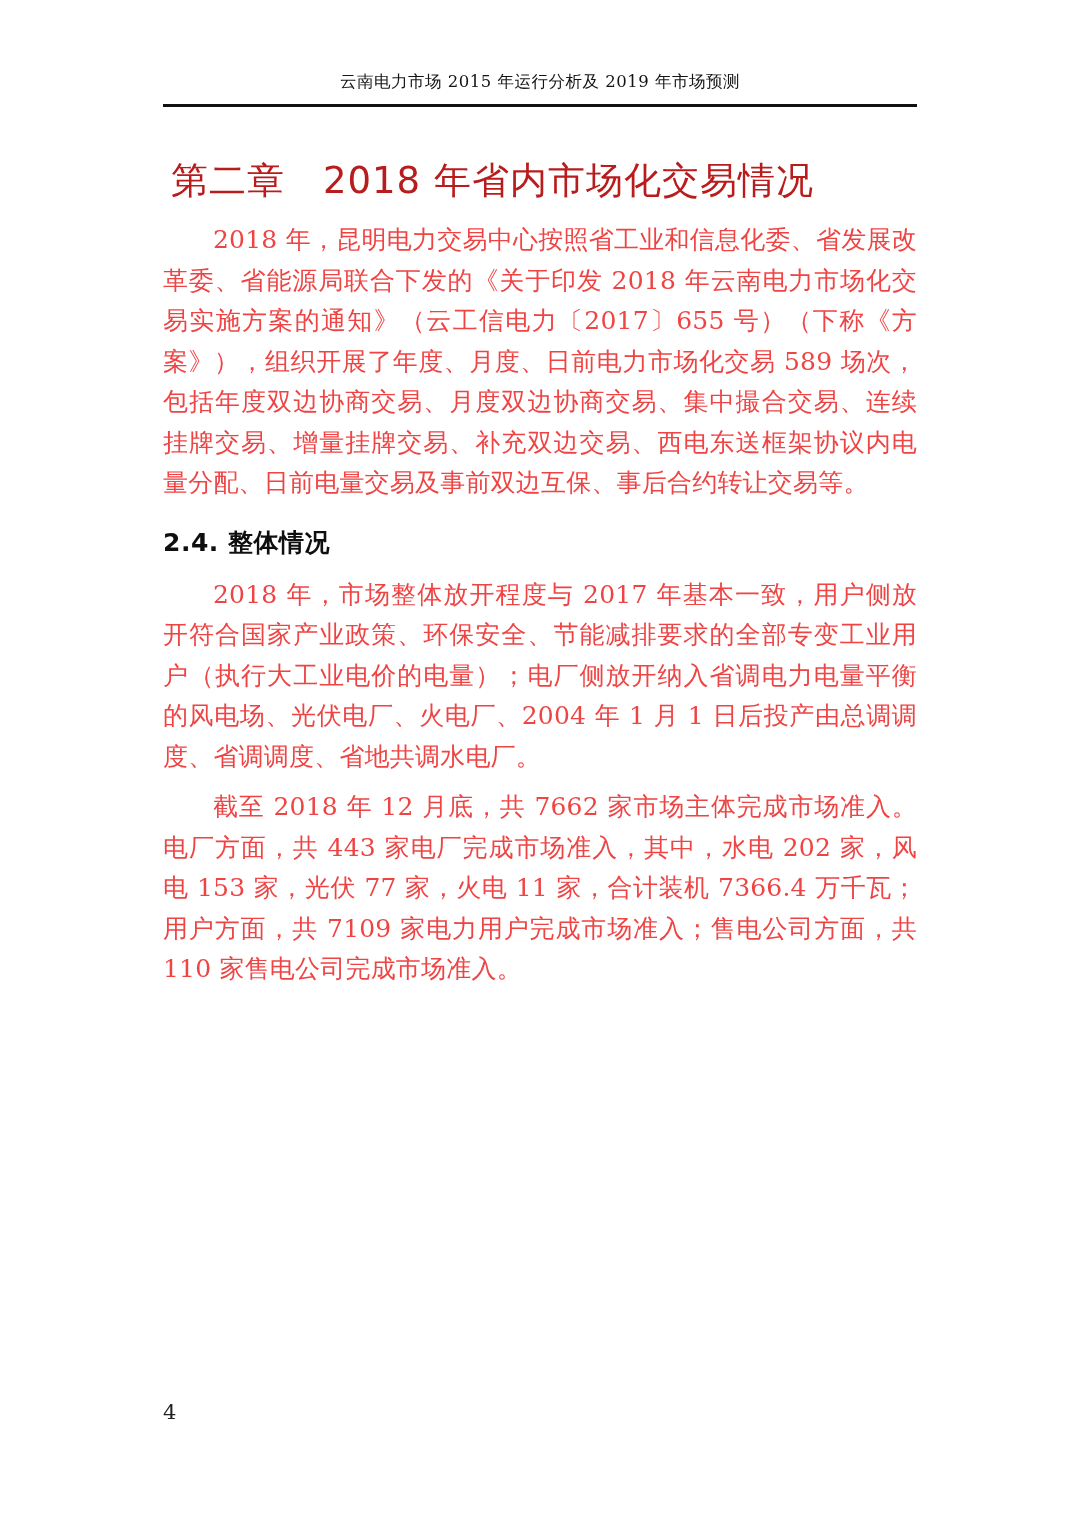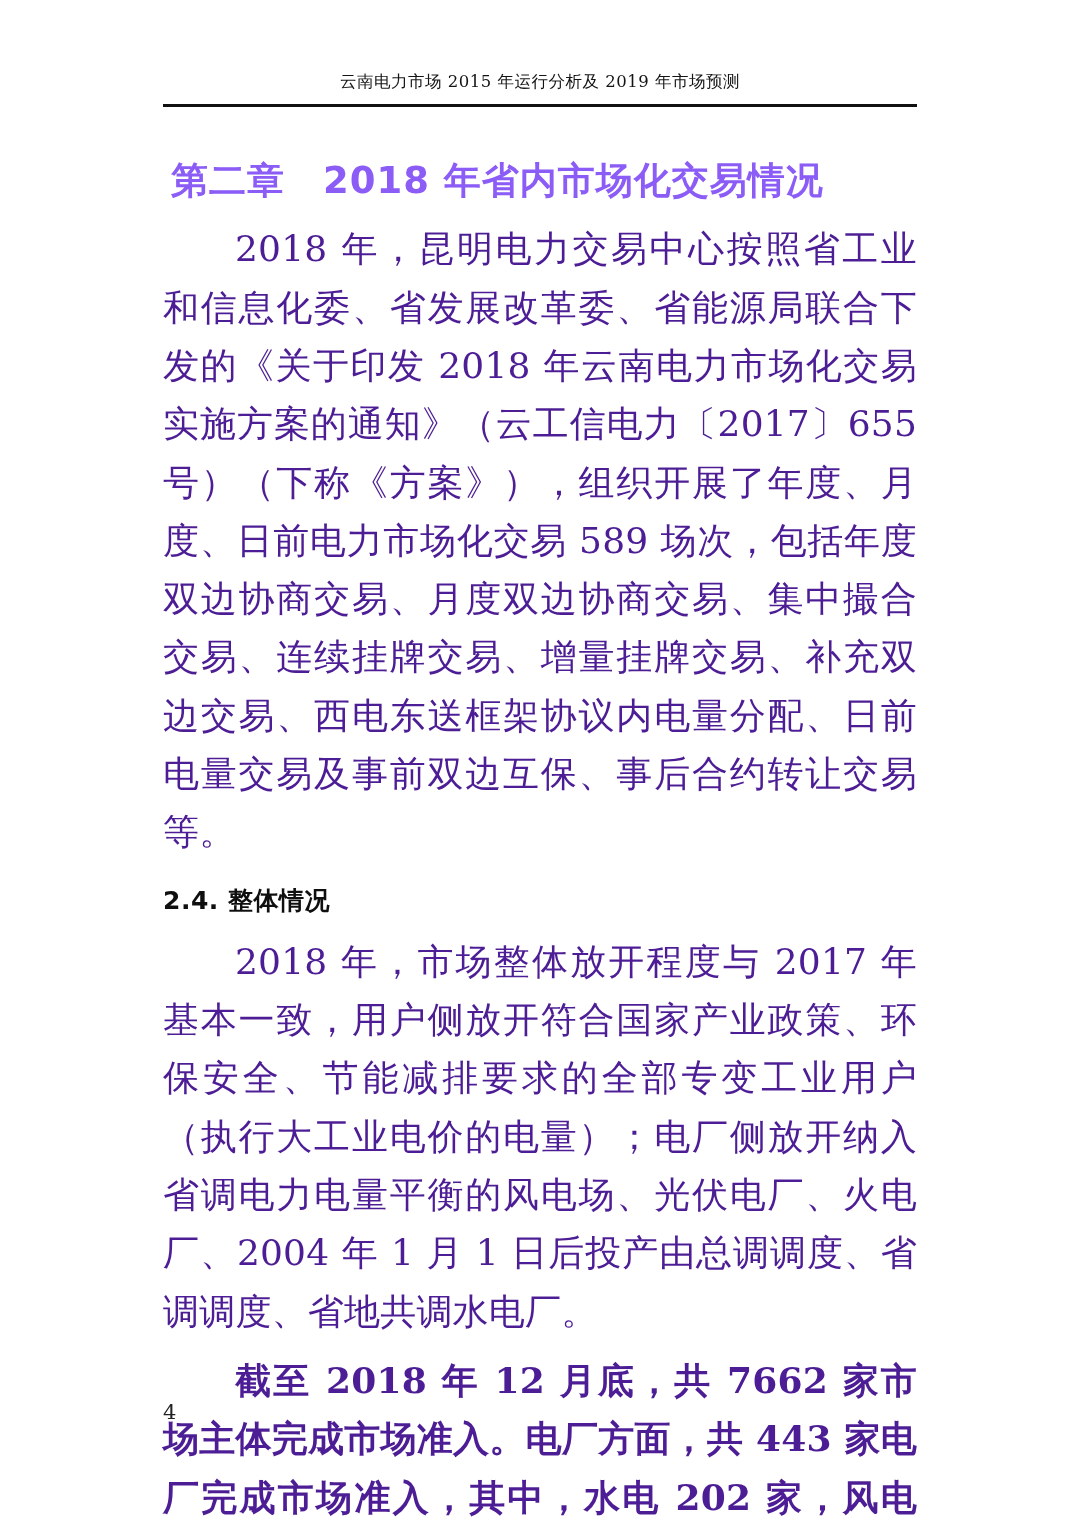--- a/index.html
+++ b/index.html
@@ -46,50 +46,49 @@
     background: #111111;
   }
   .content {
     position: absolute;
     left: 163px;
     top: 140px;
     width: 754px;
   }
   h1.chapter-title {
     font-family: "DejaVu Sans", "Liberation Sans", sans-serif;
-    font-weight: bold;
+    font-weight: normal;
     font-size: 37px;
     line-height: 1.25;
     margin: 0 0 0 0;
     padding: 18px 0 0 8px;
     letter-spacing: 1px;
-    color: #8b5cf6;
+    color: #b91c1c;
   }
   h2.section-title {
     font-family: "DejaVu Sans", "Liberation Sans", sans-serif;
     font-weight: bold;
     font-size: 25px;
     margin: 22px 0 6px 0;
     padding: 0;
     letter-spacing: 0.5px;
     color: #0f0f0f;
   }
   p.body-para {
-    font-size: 36px;
+    font-size: 25px;
     line-height: 1.62;
     margin: 16px 0 0 0;
     text-align: justify;
     text-justify: inter-ideograph;
     text-indent: 2em;
     letter-spacing: 0.2px;
-    color: #4c1d95;
+    color: #ef4444;
   }
   p.tight {
     margin-top: 10px;
-    font-weight: bold;
   }
   .page-number {
     position: absolute;
     left: 163px;
     top: 1400px;
     font-size: 21px;
     color: #222;
     font-family: "DejaVu Serif", "Liberation Serif", serif;
   }
 </style>

